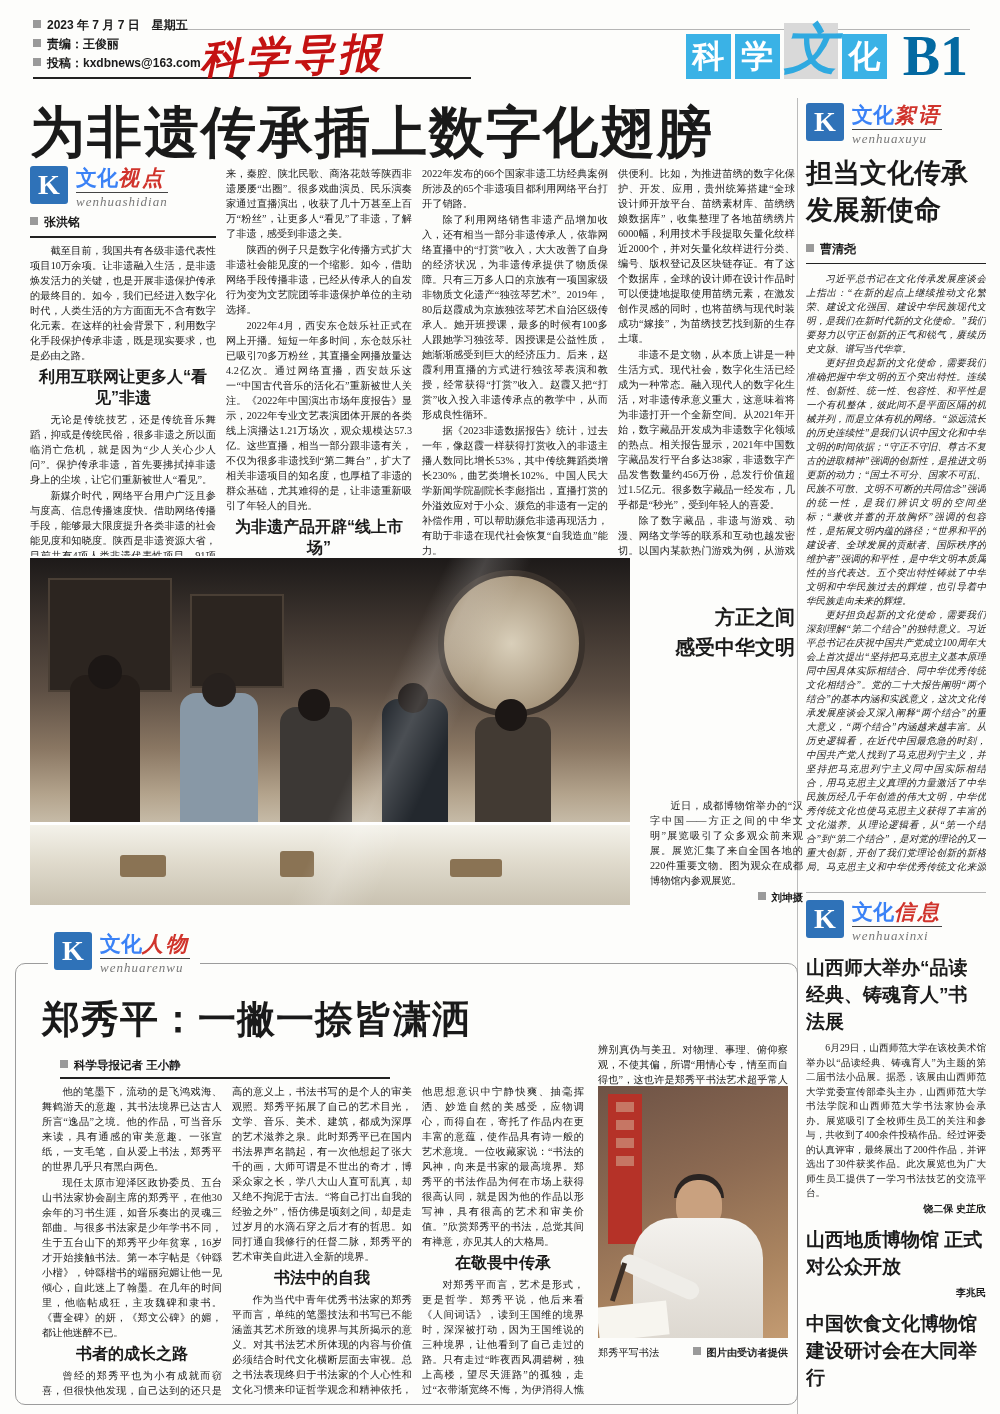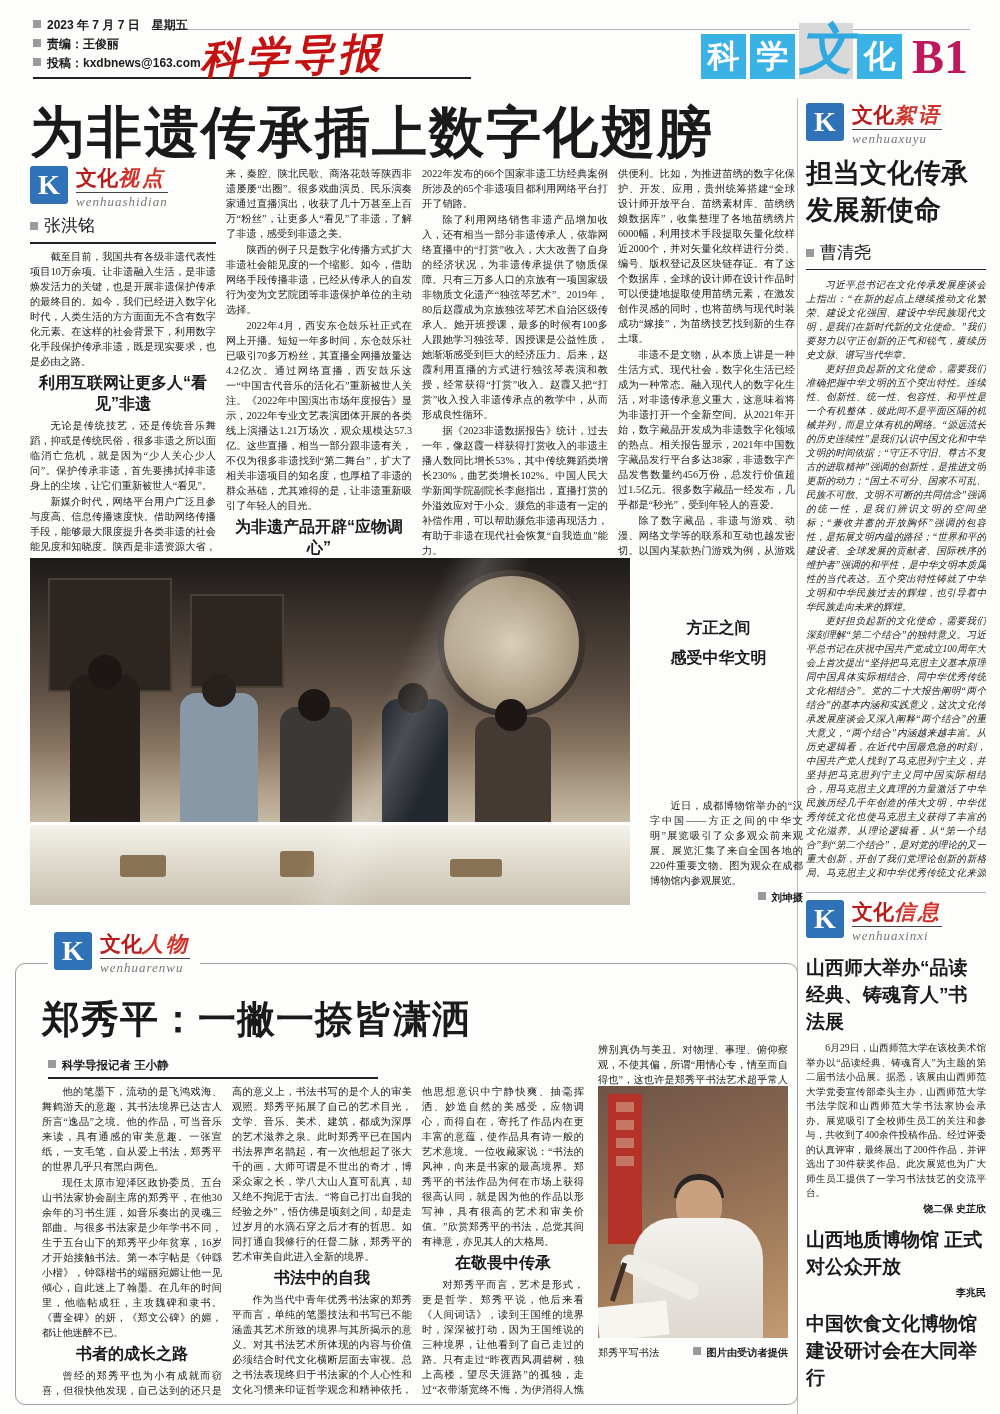--- a/index.html
+++ b/index.html
@@ -12,37 +12,37 @@
   .sq{display:inline-block;width:8px;height:8px;background:#9a9a9a;margin-right:6px;vertical-align:1px;}
   .grey-rule{height:1px;background:#b5b5b5;}
   .logo{left:200px;top:28px;font-size:42px;font-weight:bold;color:#c41212;
         font-style:italic;transform:rotate(-2deg);letter-spacing:4px;white-space:nowrap;}
   .banner{right:32px;top:34px;display:flex;align-items:flex-end;}
   .tile{width:45px;height:45px;background:#3ab2e6;color:#fff;font-weight:900;
         font-family:"Liberation Sans",sans-serif;font-size:32px;line-height:45px;
         text-align:center;margin-left:4px;}
   .tile.wen{background:#d9d9d9;color:#2fa9e0;width:54px;height:56px;font-size:54px;line-height:52px;
             font-family:"Liberation Serif",serif;font-style:italic;font-weight:bold;margin-top:-11px;}
-  .pageno{font-size:48px;font-weight:bold;font-family:"Liberation Serif",serif;color:#be185d;
-          margin-left:10px;line-height:45px;}
+  .pageno{font-size:56px;font-weight:bold;font-family:"Liberation Serif",serif;color:#0369a1;
+          margin-left:16px;line-height:45px;}
   
   .main-headline{left:30px;top:96px;width:766px;font-family:"Liberation Sans",sans-serif;
                  font-size:55px;font-weight:900;letter-spacing:2px;white-space:nowrap;}
   
   .badge{display:flex;align-items:flex-start;}
   .kbox{width:38px;height:38px;background:#2f72b8;color:#fff;text-align:center;
         font-family:"Liberation Serif",serif;font-size:28px;font-weight:bold;line-height:38px;
         border-radius:3px;flex:0 0 auto;}
   .badge-right{margin-left:8px;}
   .badge-line1{font-size:21px;line-height:24px;white-space:nowrap;}
-  .badge-prefix{font-family:"Liberation Sans",sans-serif;font-weight:bold;color:#b91c1c;}
+  .badge-prefix{font-family:"Liberation Sans",sans-serif;font-weight:bold;color:#3b82f6;}
   .badge-script{color:#d0342c;font-style:italic;font-weight:bold;letter-spacing:3px;}
   .badge-pinyin{font-style:italic;color:#777;font-size:13px;border-top:1px solid #444;
                 margin-top:2px;padding-top:1px;letter-spacing:1px;}
-  .byline-row{font-family:"Liberation Sans",sans-serif;font-size:17px;font-weight:normal;
+  .byline-row{font-family:"Liberation Sans",sans-serif;font-size:12px;font-weight:bold;
               border-bottom:2px solid #222;padding:4px 0 5px 0;}
   
   .col{overflow:hidden;}
   .bp{font-size:10.2px;line-height:15px;text-align:justify;text-indent:2em;margin:0 0 1px 0;}
   .bp.cont{text-indent:0;}
   .bh{font-family:"Liberation Sans",sans-serif;font-size:16px;font-weight:bold;
       text-align:center;margin:4px 0 3px 0;}
   
   .photo{left:30px;top:558px;width:600px;height:347px;overflow:hidden;
          background:linear-gradient(180deg,#1d1a19 0%,#38302b 16%,#5d4f44 38%,#8a7763 55%,#b3a38c 68%,#cfc6b4 80%,#e4decf 100%);}
@@ -52,38 +52,38 @@
   .shelf{position:absolute;background:#2c2520;border:2px solid #4a3f35;}
   .person{position:absolute;border-radius:16px 16px 0 0;background:#241d19;}
   .head{position:absolute;border-radius:50%;background:#1c1715;}
   .case{position:absolute;left:0;bottom:0;width:100%;height:80px;
         background:linear-gradient(180deg,#f4f2ea 0%,#e0dbcd 45%,#c9c2b1 100%);border-top:3px solid #fff;}
   .artifact{position:absolute;bottom:28px;background:#8a7354;border-radius:3px;}
   .glare{position:absolute;left:0;top:0;width:100%;height:100%;
          background:linear-gradient(115deg,rgba(255,255,255,0) 55%,rgba(255,255,255,.18) 60%,rgba(255,255,255,0) 66%);}
   
   .feature{left:642px;top:560px;width:153px;height:345px;}
-  .feature-title{font-family:"Liberation Sans",sans-serif;font-size:16px;font-weight:900;
-                 text-align:center;line-height:30px;margin-top:53px;}
+  .feature-title{font-family:"Liberation Sans",sans-serif;font-size:20px;font-weight:900;
+                 text-align:right;line-height:30px;margin-top:42px;}
   .feature-cap{position:absolute;bottom:0;left:8px;width:100%;font-size:10.2px;line-height:15px;text-align:justify;}
   .credit{text-align:right;font-family:"Liberation Sans",sans-serif;font-weight:bold;font-size:10.5px;margin-top:2px;}
   
   .vrule{left:797px;top:98px;width:1px;height:1316px;background:#bbb;}
   .rail{left:806px;width:180px;}
   .essay-title{font-family:"Liberation Sans",sans-serif;font-size:27px;font-weight:900;line-height:37px;}
   .kp{font-size:9.6px;line-height:14px;font-style:italic;text-align:justify;text-indent:2em;margin:0;}
   .info-title{font-family:"Liberation Sans",sans-serif;font-size:19px;font-weight:900;line-height:27px;margin:10px 0 6px 0;}
   .ip{font-size:9.6px;line-height:14.5px;text-align:justify;text-indent:2em;margin:0;}
   .item-byline{text-align:right;font-weight:bold;font-size:10px;font-family:"Liberation Sans",sans-serif;margin-top:1px;}
   
   .pbox{left:15px;top:963px;width:781px;height:440px;border:1px solid #9c9c9c;border-radius:10px;}
   .pbadge{left:48px;top:932px;background:#fdfdfb;padding:0 10px 0 6px;}
   .people-headline{left:42px;top:994px;font-family:"Liberation Sans",sans-serif;
                    font-size:38px;font-weight:900;letter-spacing:1px;white-space:nowrap;}
-  .people-byline{left:48px;top:1058px;width:330px;font-family:"Liberation Sans",sans-serif;
+  .people-byline{left:60px;top:1058px;width:330px;font-family:"Liberation Sans",sans-serif;
                  font-size:11.5px;font-weight:bold;border-bottom:2px solid #222;padding-bottom:4px;}
   
   .portrait{left:598px;top:1086px;width:190px;height:252px;overflow:hidden;
             background:linear-gradient(160deg,#6e5346 0%,#8c6a52 40%,#ab8560 75%,#c39b72 100%);}
   .redbanner{position:absolute;left:10px;top:8px;width:34px;height:150px;background:#b53228;}
   .redbanner span{display:block;margin:8px auto;width:18px;height:10px;background:#d8b9a0;opacity:.5;}
   .shirt{position:absolute;left:35px;bottom:0;width:130px;height:120px;border-radius:40px 40px 0 0;
          background:linear-gradient(180deg,#f4f2ee 0%,#ddd8d0 100%);}
   .phead{position:absolute;left:78px;bottom:108px;width:46px;height:50px;border-radius:46% 46% 42% 42%;
          background:#c9a17f;}
@@ -136,21 +136,21 @@
     <p class="bp">截至目前，我国共有各级非遗代表性项目10万余项。让非遗融入生活，是非遗焕发活力的关键，也是开展非遗保护传承的最终目的。如今，我们已经进入数字化时代，人类生活的方方面面无不含有数字化元素。在这样的社会背景下，利用数字化手段保护传承非遗，既是现实要求，也是必由之路。</p>
     <h4 class="bh">利用互联网让更多人“看见”非遗</h4>
     <p class="bp">无论是传统技艺，还是传统音乐舞蹈，抑或是传统民俗，很多非遗之所以面临消亡危机，就是因为“少人关心少人问”。保护传承非遗，首先要拂拭掉非遗身上的尘埃，让它们重新被世人“看见”。</p>
     <p class="bp">新媒介时代，网络平台用户广泛且参与度高、信息传播速度快。借助网络传播手段，能够最大限度提升各类非遗的社会能见度和知晓度。陕西是非遗资源大省，目前共有4项人类非遗代表性项目、91项国家级非遗代表性项目、766项省级非遗代表性项目。今年“文化和自然遗产日”前夕发布的《陕西非遗数据报告》显示，2022年陕西地区非遗短视频播放量达141亿次，是2017年的300多倍；非遗直播观看量达5.4亿次，是2019年的50多倍。仅过去一年，陕西地区非遗直播就超过24万场，共6.5亿人次观看；1.9万名陕西非遗主播在抖音开播，带来超264万小时的演出。借助网络直播、短视频，近年</p>
   </div>
 
   <div class="abs col" style="left:226px;top:166px;width:186px;height:390px;">
     <p class="bp cont">来，秦腔、陕北民歌、商洛花鼓等陕西非遗屡屡“出圈”。很多戏曲演员、民乐演奏家通过直播演出，收获了几十万甚至上百万“粉丝”，让更多人“看见”了非遗，了解了非遗，感受到非遗之美。</p>
     <p class="bp">陕西的例子只是数字化传播方式扩大非遗社会能见度的一个缩影。如今，借助网络手段传播非遗，已经从传承人的自发行为变为文艺院团等非遗保护单位的主动选择。</p>
     <p class="bp">2022年4月，西安东仓鼓乐社正式在网上开播。短短一年多时间，东仓鼓乐社已吸引70多万粉丝，其直播全网播放量达4.2亿次。通过网络直播，西安鼓乐这一“中国古代音乐的活化石”重新被世人关注。《2022年中国演出市场年度报告》显示，2022年专业文艺表演团体开展的各类线上演播达1.21万场次，观众规模达57.3亿。这些直播，相当一部分跟非遗有关，不仅为很多非遗找到“第二舞台”，扩大了相关非遗项目的知名度，也厚植了非遗的群众基础，尤其难得的是，让非遗重新吸引了年轻人的目光。</p>
-    <h4 class="bh">为非遗产品开辟“应物调心”</h4>
+    <h4 class="bh">为非遗产品开辟“线上市场”</h4>
     <p class="bp">非遗传承的关键在传承人，调动传承人传承积极性的关键在于改善他们的生存、创作条件，让他们在非遗传承路上更有尊严。</p>
 
   </div>
 
   <div class="abs col" style="left:422px;top:166px;width:186px;height:390px;">
     <p class="bp cont">2022年发布的66个国家非遗工坊经典案例所涉及的65个非遗项目都利用网络平台打开了销路。</p>
     <p class="bp">除了利用网络销售非遗产品增加收入，还有相当一部分非遗传承人，依靠网络直播中的“打赏”收入，大大改善了自身的经济状况，为非遗传承提供了物质保障。只有三万多人口的京族有一项国家级非物质文化遗产“独弦琴艺术”。2019年，80后赵霞成为京族独弦琴艺术自治区级传承人。她开班授课，最多的时候有100多人跟她学习独弦琴。因授课是公益性质，她渐渐感受到巨大的经济压力。后来，赵霞利用直播的方式进行独弦琴表演和教授，经常获得“打赏”收入。赵霞又把“打赏”收入投入非遗传承点的教学中，从而形成良性循环。</p>
     <p class="bp">据《2023非遗数据报告》统计，过去一年，像赵霞一样获得打赏收入的非遗主播人数同比增长53%，其中传统舞蹈类增长230%，曲艺类增长102%。中国人民大学新闻学院副院长李彪指出，直播打赏的外溢效应对于小众、濒危的非遗有一定的补偿作用，可以帮助濒危非遗再现活力，有助于非遗在现代社会恢复“自我造血”能力。</p>
 
   </div>

